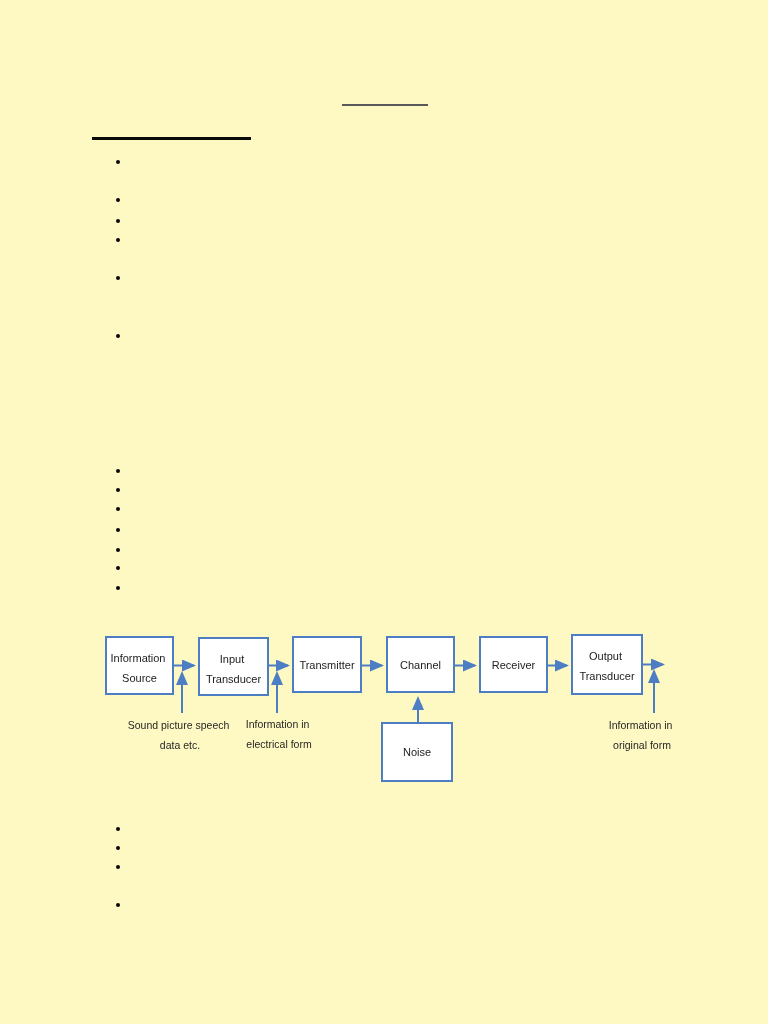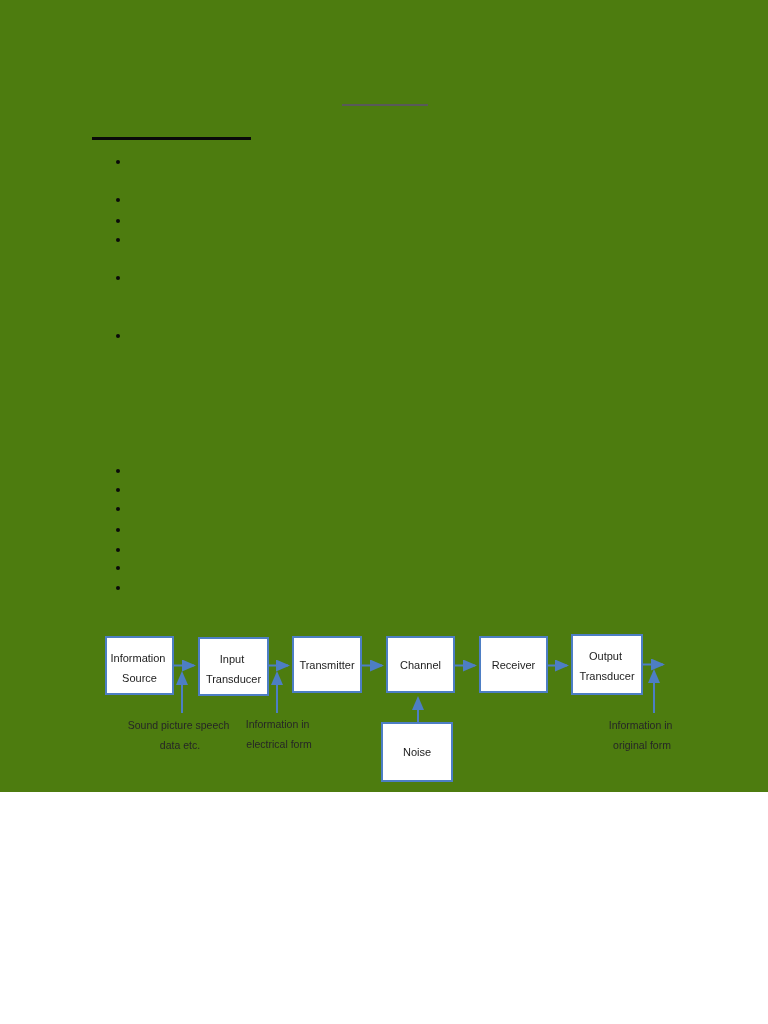--- a/index.html
+++ b/index.html
@@ -4,22 +4,22 @@
 <style>
   html, body {
     margin: 0;
     padding: 0;
     background: #ffffff;
     font-family: "Liberation Sans", sans-serif;
   }
   .page {
     position: relative;
     width: 768px;
-    height: 792px;
-    background: #4d7c0f;
+    height: 1024px;
+    background: #fef9c3;
     overflow: hidden;
   }
   .title-underline {
     position: absolute;
     left: 342px;
     top: 104px;
     width: 86px;
     height: 2px;
     background: #595959;
   }

